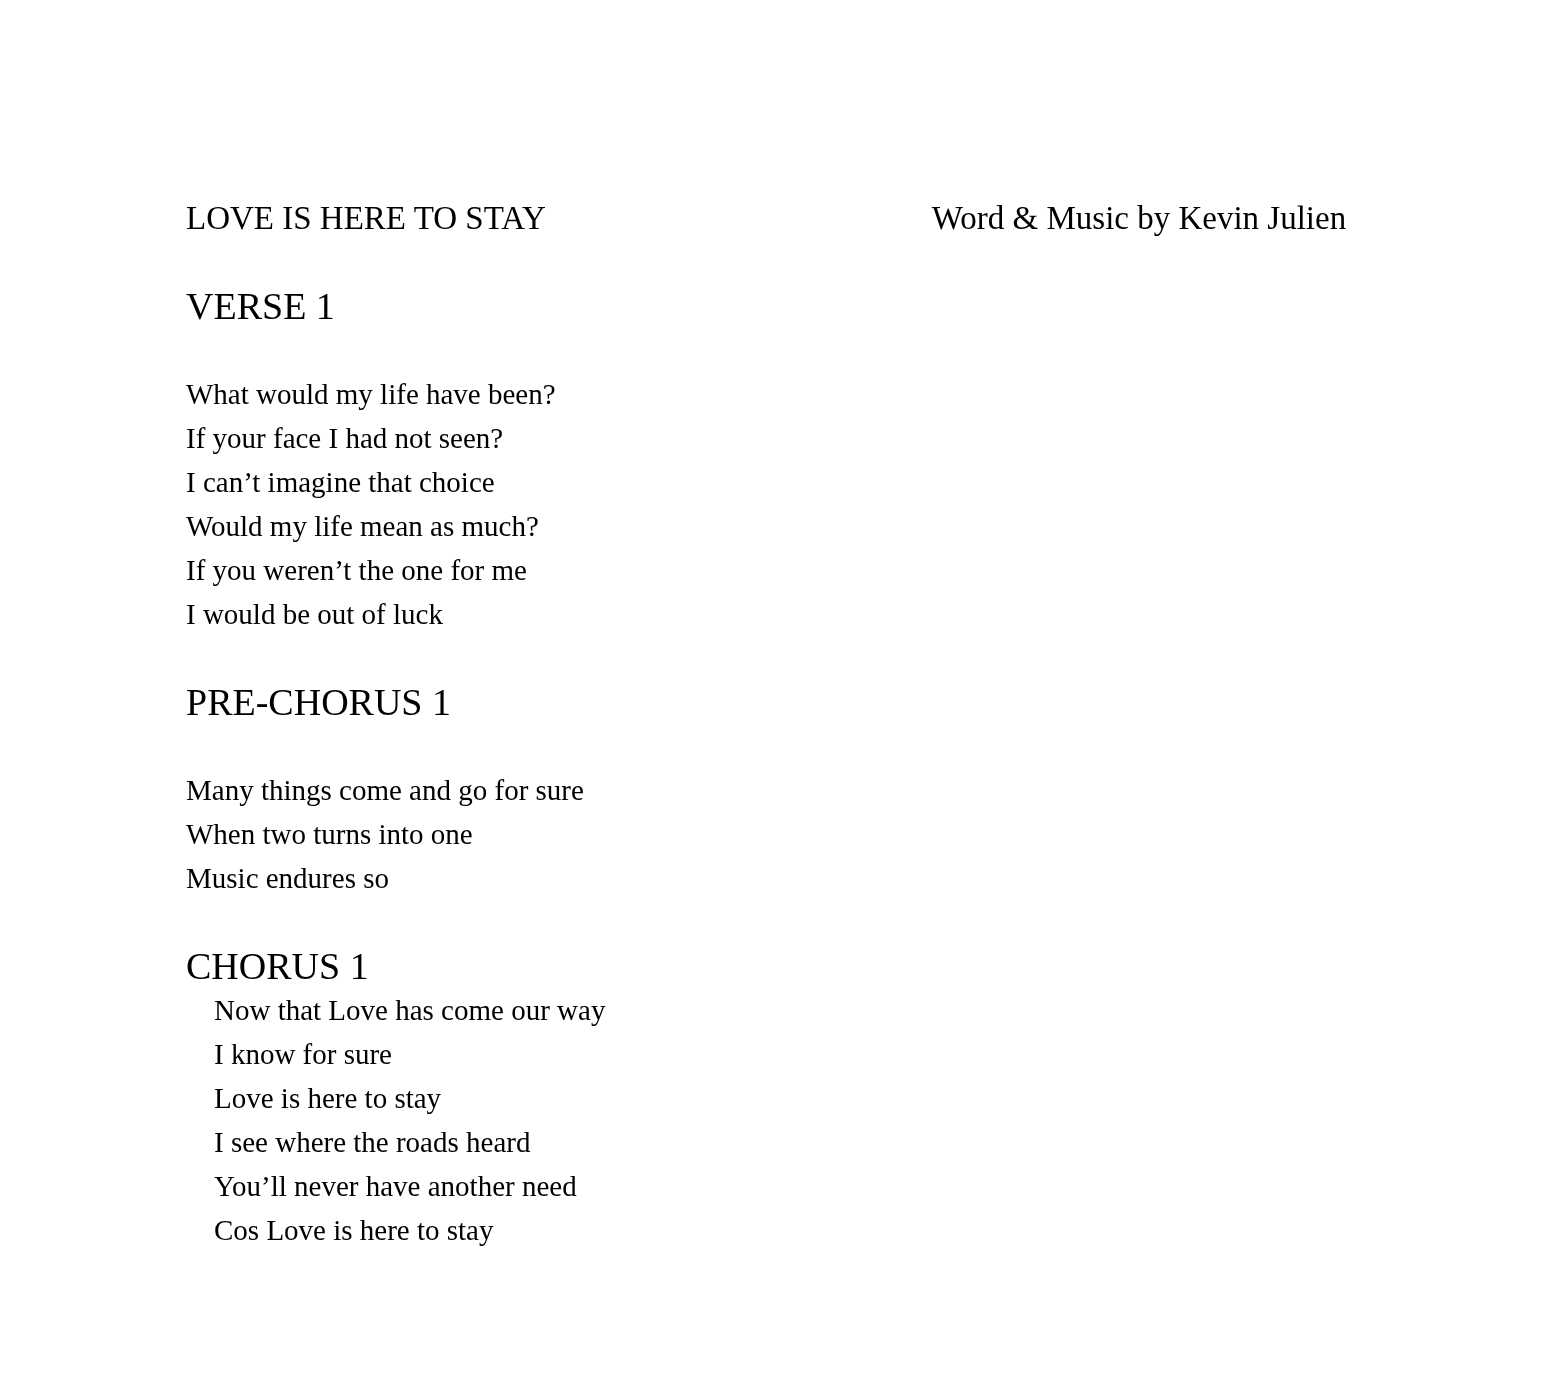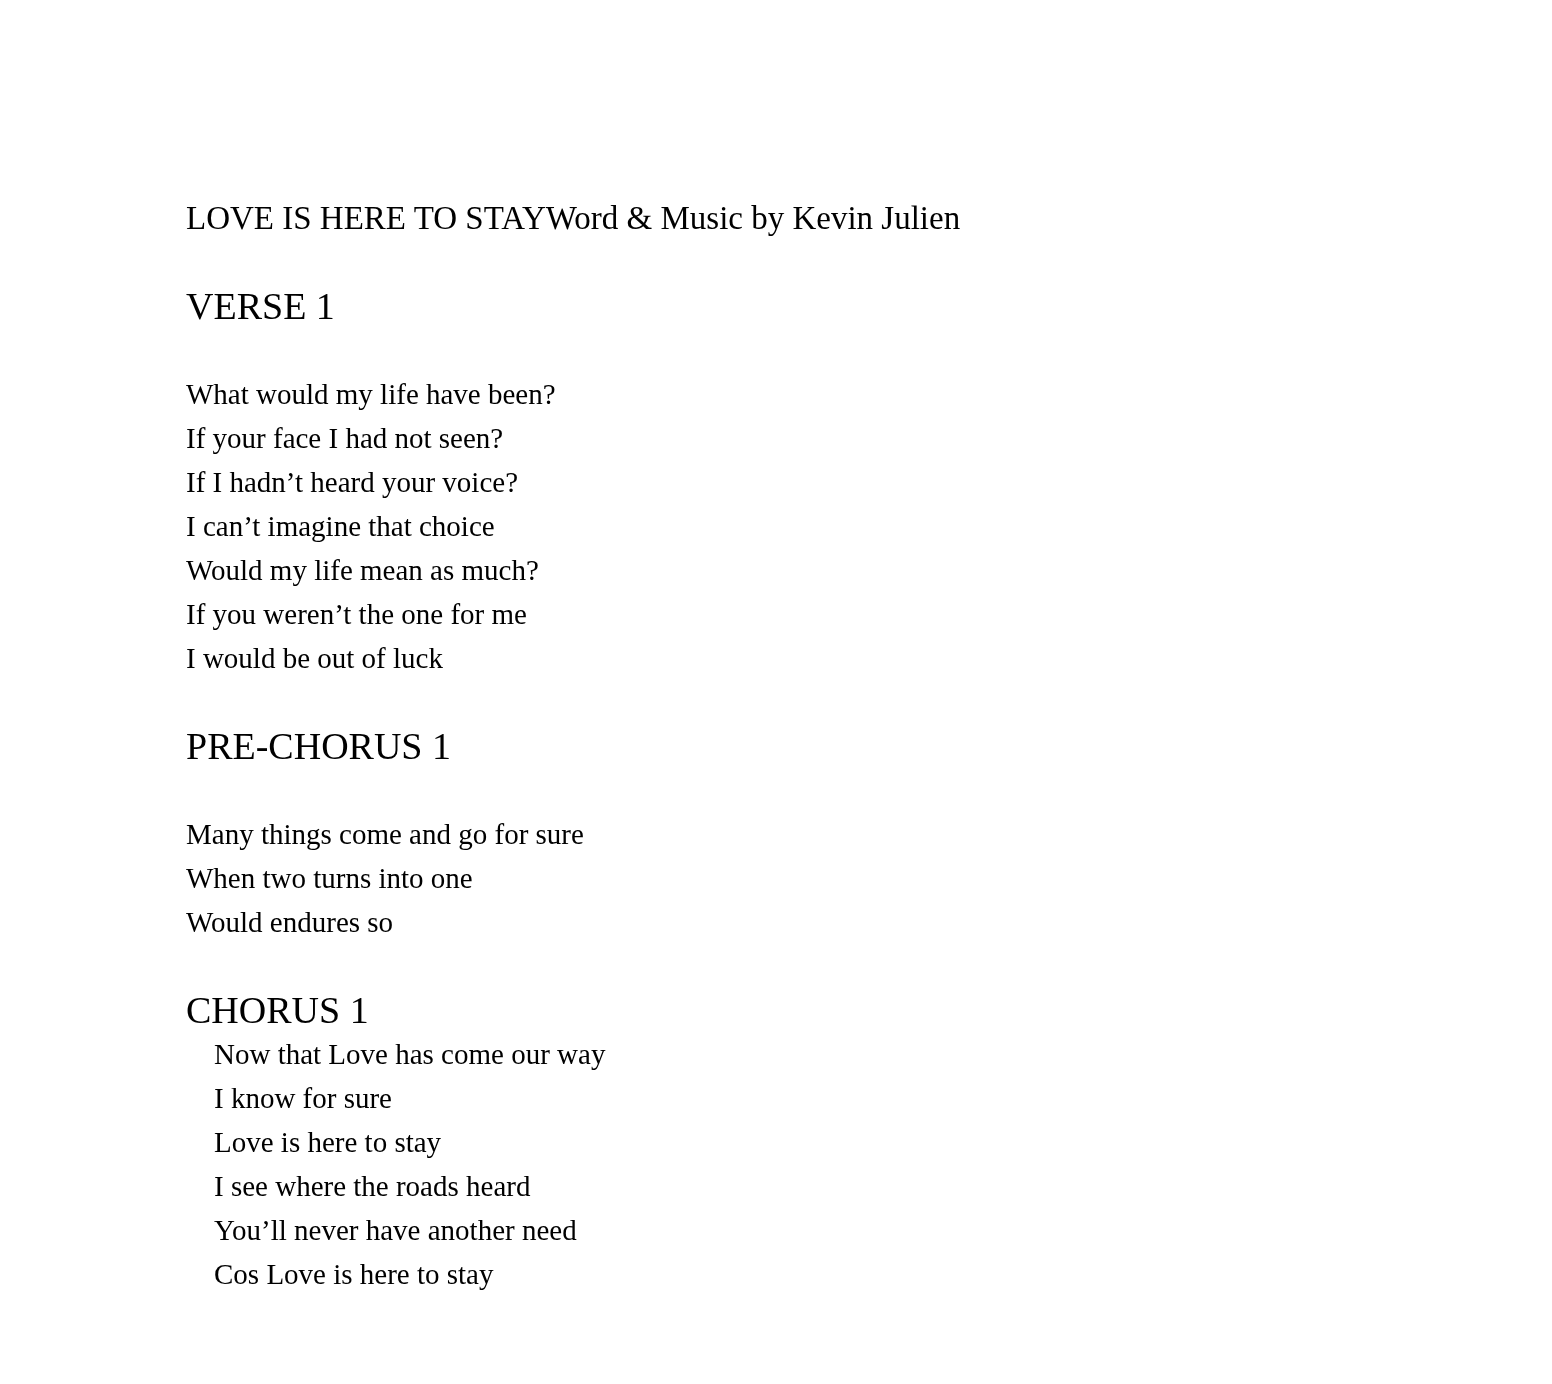--- a/index.html
+++ b/index.html
@@ -31,20 +31,21 @@
     align-items: baseline;
     justify-content: flex-start;
     font-size: 33px;
     line-height: 44px;
     white-space: nowrap;
   }
   .song-title {
     flex: 0 0 auto;
   }
   .credit {
+    margin-left: 386px;
     flex: 0 0 auto;
     font-family: Liberation Serif, serif;
   }
   .section {
     margin-top: 44px;
   }
   .section-heading {
     font-size: 38px;
     line-height: 44px;
     white-space: nowrap;
@@ -71,34 +72,33 @@
     <div class="header-row">
       <div class="song-title">LOVE IS HERE TO STAY</div>
       <div class="credit">Word &amp; Music by Kevin Julien</div>
     </div>
 
     <div class="section">
       <div class="section-heading">VERSE 1</div>
       <div class="lyric-block">
         <div class="lyric-line">What would my life have been?</div>
         <div class="lyric-line">If your face I had not seen?</div>
-        <div class="lyric-line">If I hadn’t heard your voice?</div>
         <div class="lyric-line">I can’t imagine that choice</div>
         <div class="lyric-line">Would my life mean as much?</div>
         <div class="lyric-line">If you weren’t the one for me</div>
         <div class="lyric-line">I would be out of luck</div>
       </div>
     </div>
 
     <div class="section">
       <div class="section-heading">PRE-CHORUS 1</div>
       <div class="lyric-block">
         <div class="lyric-line">Many things come and go for sure</div>
         <div class="lyric-line">When two turns into one</div>
-        <div class="lyric-line">Would endures so</div>
+        <div class="lyric-line">Music endures so</div>
       </div>
     </div>
 
     <div class="section">
       <div class="section-heading">CHORUS 1</div>
       <div class="lyric-block tight">
         <div class="lyric-line">Now that Love has come our way</div>
         <div class="lyric-line">I know for sure</div>
         <div class="lyric-line">Love is here to stay</div>
         <div class="lyric-line">I see where the roads heard</div>

